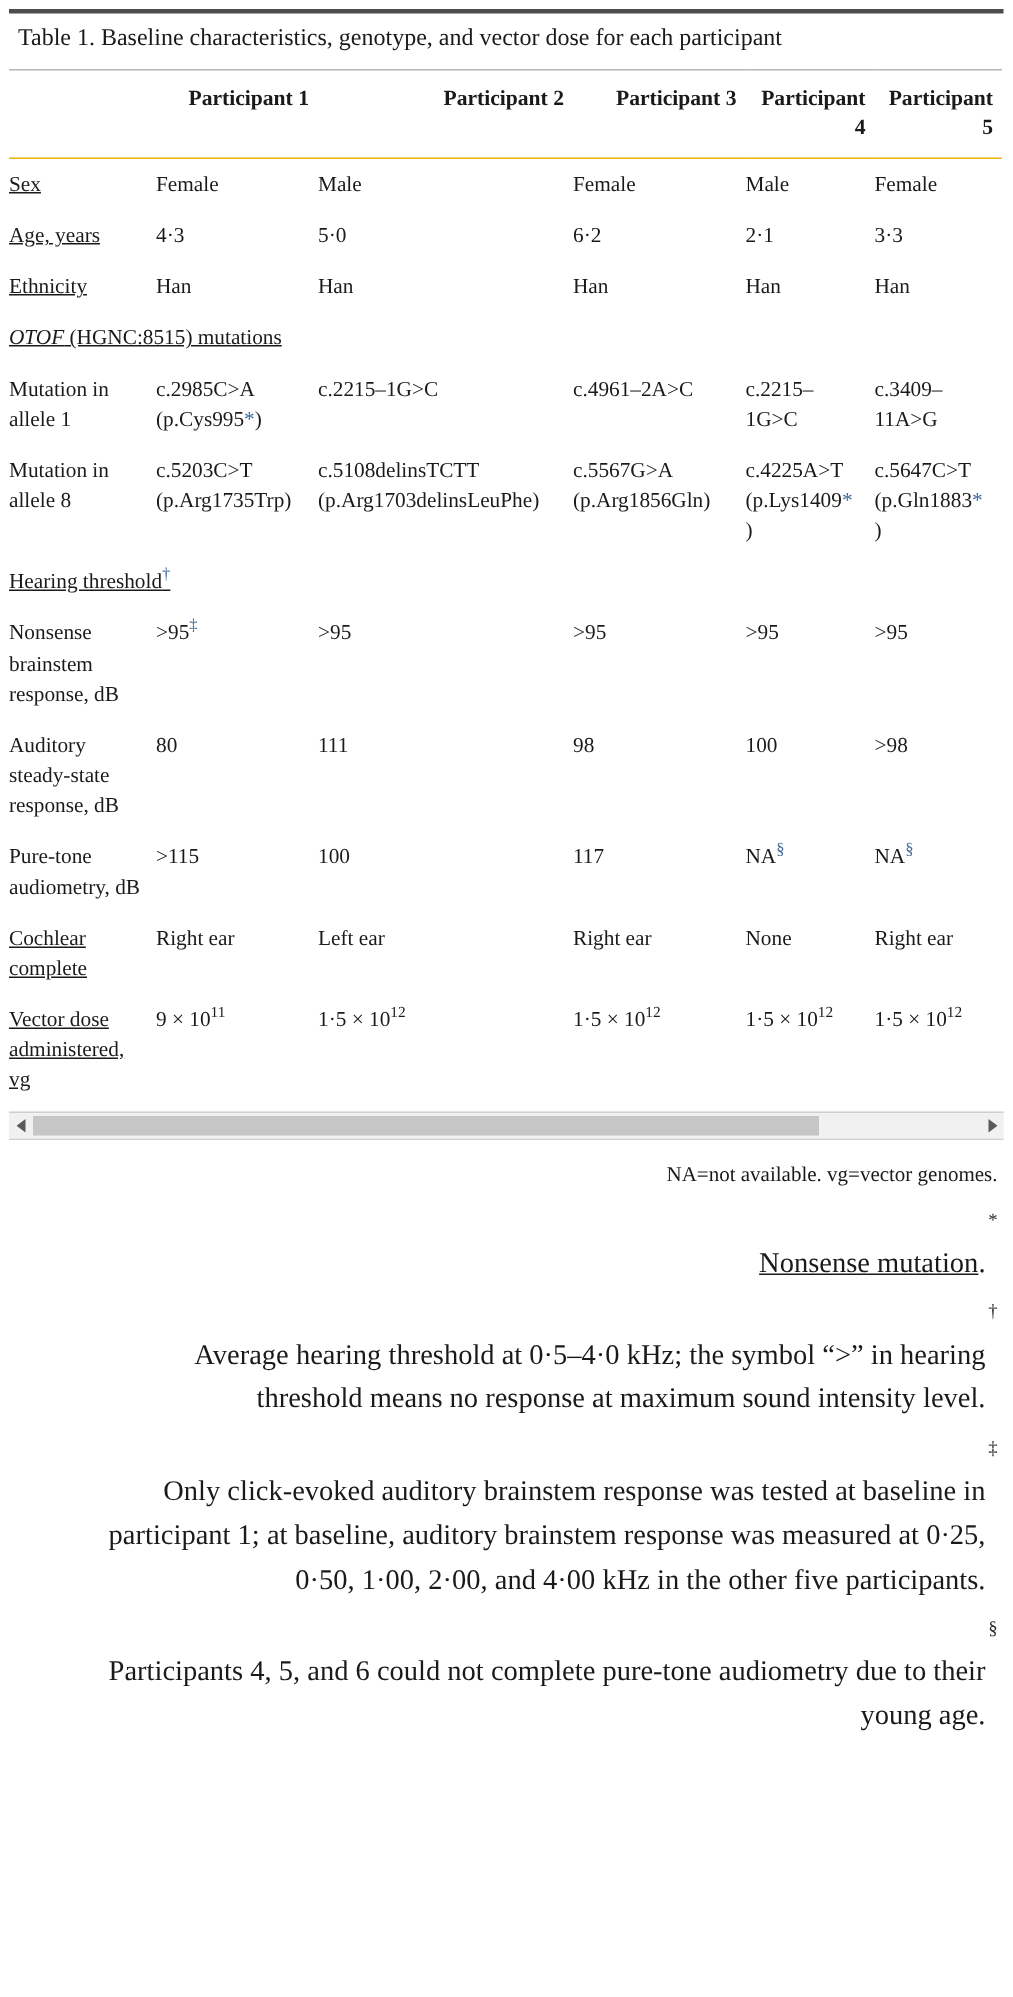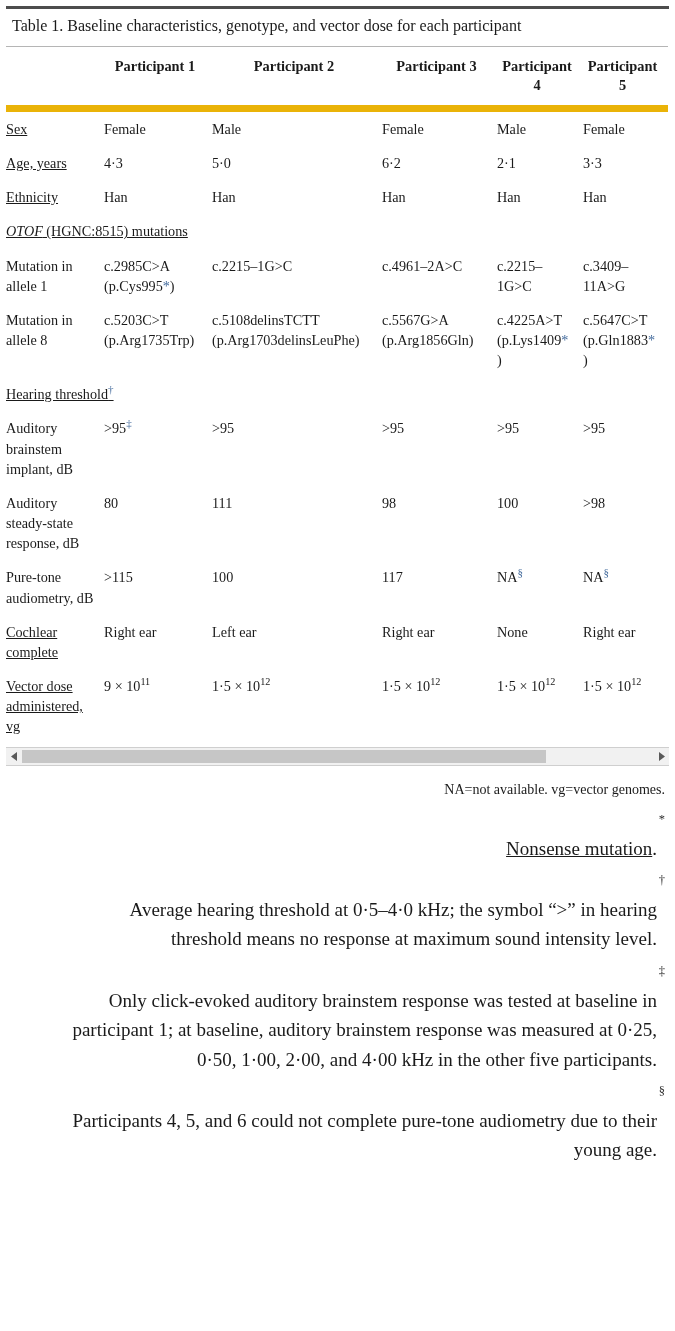--- a/index.html
+++ b/index.html
@@ -29,25 +29,25 @@
     padding: 0 6px;
   }
   table.data-table {
     width: 662px;
     border-collapse: collapse;
     table-layout: fixed;
     font-size: 14.2px;
   }
   table.data-table thead th {
     font-weight: bold;
-    text-align: center;
+    text-align: right;
     vertical-align: top;
     padding: 10px 6px 9px 0;
     border-top: 1px solid #b5b5b5;
-    border-bottom: 7px solid #eab308;
+    border-bottom: 1px solid #eab308;
     line-height: 1.35;
     font-size: 14.4px;
   }
   table.data-table td {
     vertical-align: top;
     text-align: left;
     padding: 7px 6px 7px 0;
     line-height: 1.42;
   }
   
@@ -224,21 +224,21 @@
           <td><span>c.5567G&gt;A</span><br><span>(p.Arg1856Gln)</span></td>
           <td><span>c.4225A&gt;T</span><br><span>(p.Lys1409</span><span class="fn-mark-inline">*</span><br><span>)</span></td>
           <td><span>c.5647C&gt;T</span><br><span>(p.Gln1883</span><span class="fn-mark-inline">*</span><br><span>)</span></td>
         </tr>
 
         <tr class="section-row">
           <td class="lbl" colspan="6"><span>Hearing threshold</span><span class="fn-mark">†</span></td>
         </tr>
 
         <tr>
-          <td class="lbl-indent">Auditory brainstem implant, dB</td>
+          <td class="lbl-indent">Nonsense brainstem response, dB</td>
           <td><span>&gt;95</span><span class="fn-mark">‡</span></td>
           <td>&gt;95</td>
           <td>&gt;95</td>
           <td>&gt;95</td>
           <td>&gt;95</td>
         </tr>
 
         <tr class="align-top">
           <td class="lbl-indent">Auditory steady-state response, dB</td>
           <td>80</td>

